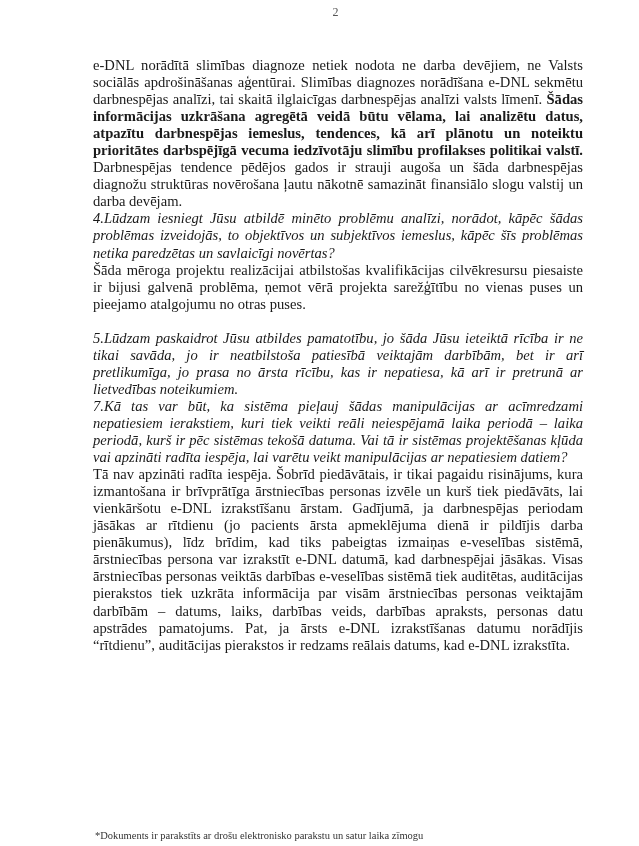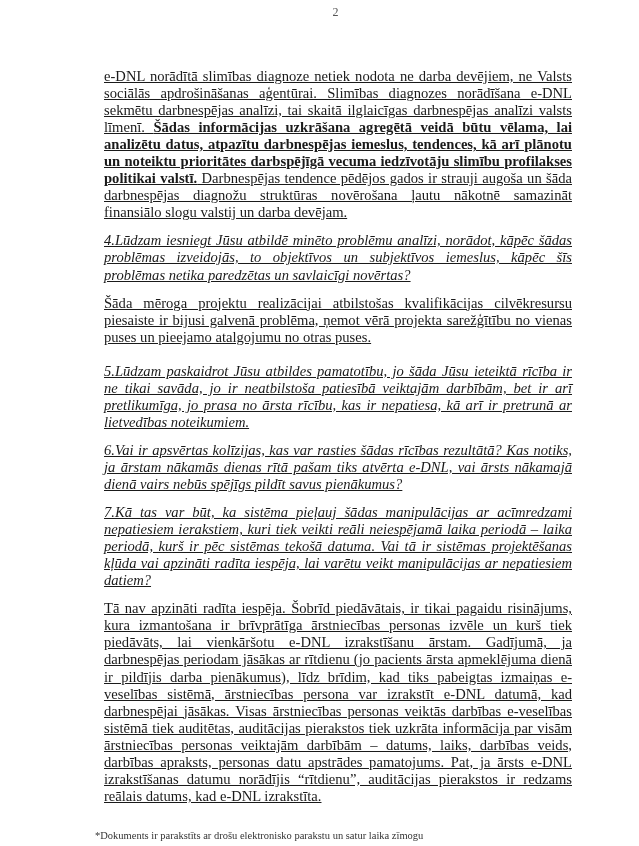--- a/index.html
+++ b/index.html
@@ -28,24 +28,23 @@
     }
     .content {
       position: absolute;
       top: 57px;
       left: 93px;
       width: 490px;
       font-size: 14.6px;
       line-height: 17.05px;
     }
     .content p {
-      margin: 11px;
+      margin: 0;
       text-align: justify;
       text-align-last: left;
-      text-decoration: underline;
     }
     .content p.gap {
       margin-top: 17.05px;
     }
     .q {
       font-style: italic;
     }
     .b {
       font-weight: bold;
     }
@@ -63,18 +62,17 @@
 
 <div class="page-number">2</div>
 
 <div class="content">
   <p><span>e-DNL norādītā slimības diagnoze netiek nodota ne darba devējiem, ne Valsts sociālās apdrošināšanas aģentūrai. Slimības diagnozes norādīšana e-DNL sekmētu darbnespējas analīzi, tai skaitā ilglaicīgas darbnespējas analīzi valsts līmenī. </span><span class="b">Šādas informācijas uzkrāšana agregētā veidā būtu vēlama, lai analizētu datus, atpazītu darbnespējas iemeslus, tendences, kā arī plānotu un noteiktu prioritātes darbspējīgā vecuma iedzīvotāju slimību profilakses politikai valstī.</span><span> Darbnespējas tendence pēdējos gados ir strauji augoša un šāda darbnespējas diagnožu struktūras novērošana ļautu nākotnē samazināt finansiālo slogu valstij un darba devējam.</span></p>
 
   <p class="q">4.Lūdzam iesniegt Jūsu atbildē minēto problēmu analīzi, norādot, kāpēc šādas problēmas izveidojās, to objektīvos un subjektīvos iemeslus, kāpēc šīs problēmas netika paredzētas un savlaicīgi novērtas?</p>
   <p>Šāda mēroga projektu realizācijai atbilstošas kvalifikācijas cilvēkresursu piesaiste ir bijusi galvenā problēma, ņemot vērā projekta sarežģītību no vienas puses un pieejamo atalgojumu no otras puses.</p>
 
   <p class="q gap">5.Lūdzam paskaidrot Jūsu atbildes pamatotību, jo šāda Jūsu ieteiktā rīcība ir ne tikai savāda, jo ir neatbilstoša patiesībā veiktajām darbībām, bet ir arī pretlikumīga, jo prasa no ārsta rīcību, kas ir nepatiesa, kā arī ir pretrunā ar lietvedības noteikumiem.</p>
-  <p class="q">6.Vai ir apsvērtas kolīzijas, kas var rasties šādas rīcības rezultātā? Kas notiks, ja ārstam nākamās dienas rītā pašam tiks atvērta e-DNL, vai ārsts nākamajā dienā vairs nebūs spējīgs pildīt savus pienākumus?</p>
   <p class="q">7.Kā tas var būt, ka sistēma pieļauj šādas manipulācijas ar acīmredzami nepatiesiem ierakstiem, kuri tiek veikti reāli neiespējamā laika periodā – laika periodā, kurš ir pēc sistēmas tekošā datuma. Vai tā ir sistēmas projektēšanas kļūda vai apzināti radīta iespēja, lai varētu veikt manipulācijas ar nepatiesiem datiem?</p>
   <p>Tā nav apzināti radīta iespēja. Šobrīd piedāvātais, ir tikai pagaidu risinājums, kura izmantošana ir brīvprātīga ārstniecības personas izvēle un kurš tiek piedāvāts, lai vienkāršotu e-DNL izrakstīšanu ārstam. Gadījumā, ja darbnespējas periodam jāsākas ar rītdienu (jo pacients ārsta apmeklējuma dienā ir pildījis darba pienākumus), līdz brīdim, kad tiks pabeigtas izmaiņas e-veselības sistēmā, ārstniecības persona var izrakstīt e-DNL datumā, kad darbnespējai jāsākas. Visas ārstniecības personas veiktās darbības e-veselības sistēmā tiek auditētas, auditācijas pierakstos tiek uzkrāta informācija par visām ārstniecības personas veiktajām darbībām – datums, laiks, darbības veids, darbības apraksts, personas datu apstrādes pamatojums. Pat, ja ārsts e-DNL izrakstīšanas datumu norādījis “rītdienu”, auditācijas pierakstos ir redzams reālais datums, kad e-DNL izrakstīta.</p>
 </div>
 
 <div class="footnote">*Dokuments ir parakstīts ar drošu elektronisko parakstu un satur laika zīmogu</div>
 
 </body></html>

